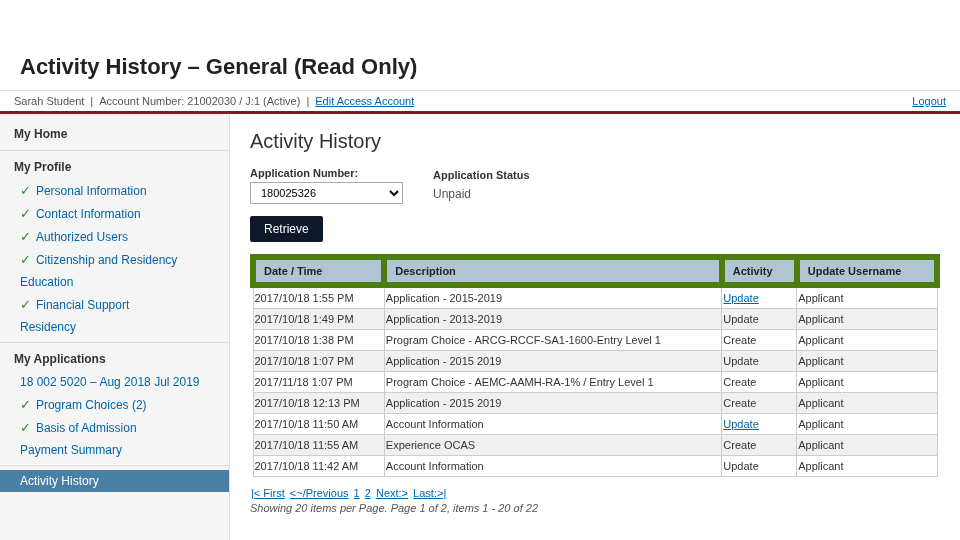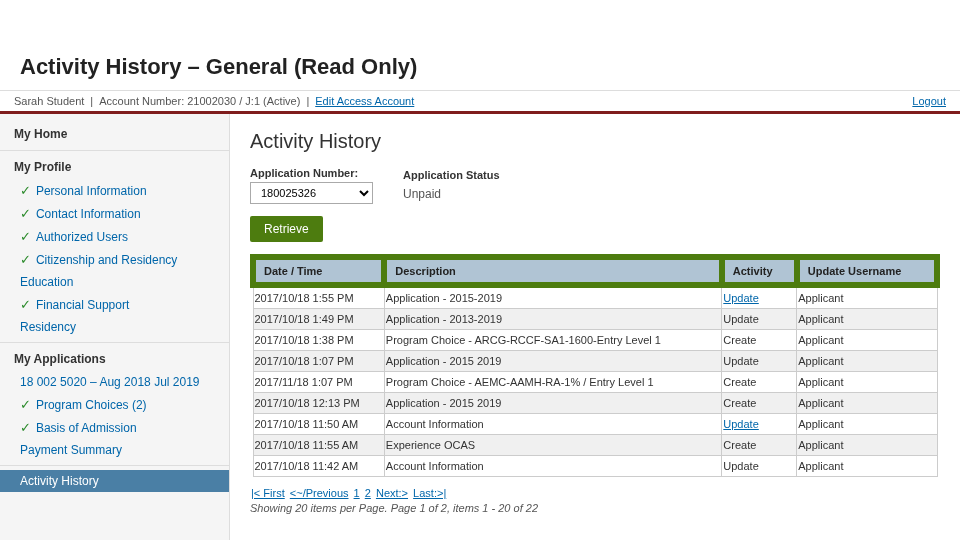--- a/index.html
+++ b/index.html
@@ -118,31 +118,31 @@
       font-weight: bold;
       font-size: 11px;
       margin-bottom: 3px;
       color: #333;
     }
     .form-group select,
     .form-group input {
       border: 1px solid #aaa;
       padding: 3px 6px;
       font-size: 11px;
-      width: 123px;
+      width: 153px;
       background: #fff;
     }
     .form-group .status-text {
       font-size: 12px;
       color: #555;
       padding: 3px 0;
     }
 
     .retrieve-btn {
-      background: #4d7c0f;
+      background: #0f172a;
       color: #fff;
       border: none;
       padding: 6px 14px;
       font-size: 12px;
       cursor: pointer;
       border-radius: 2px;
       margin-bottom: 12px;
     }
 
     

